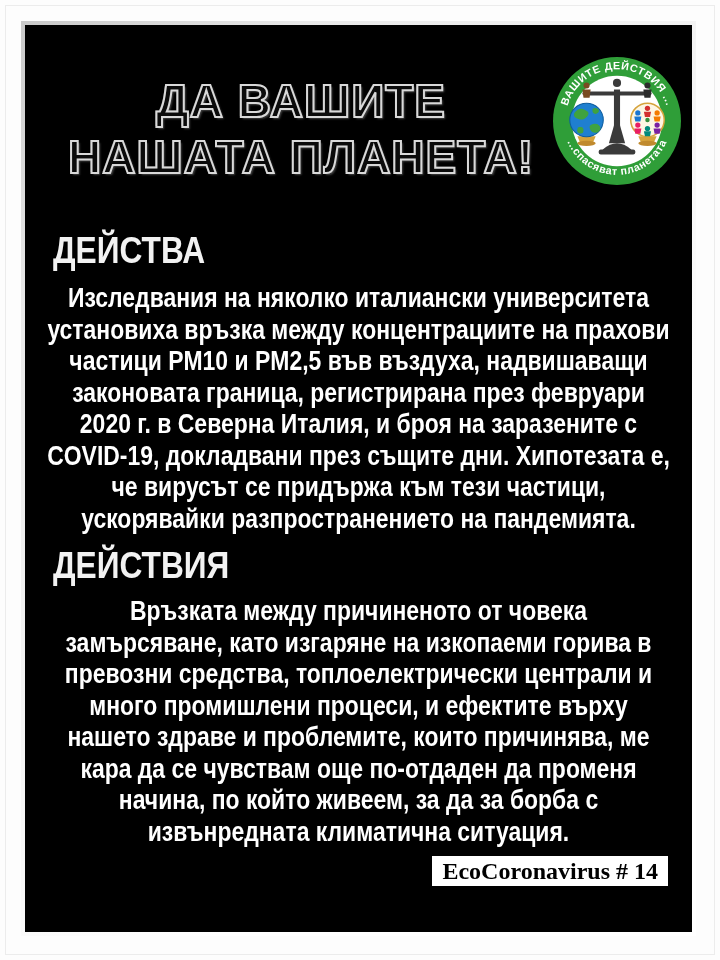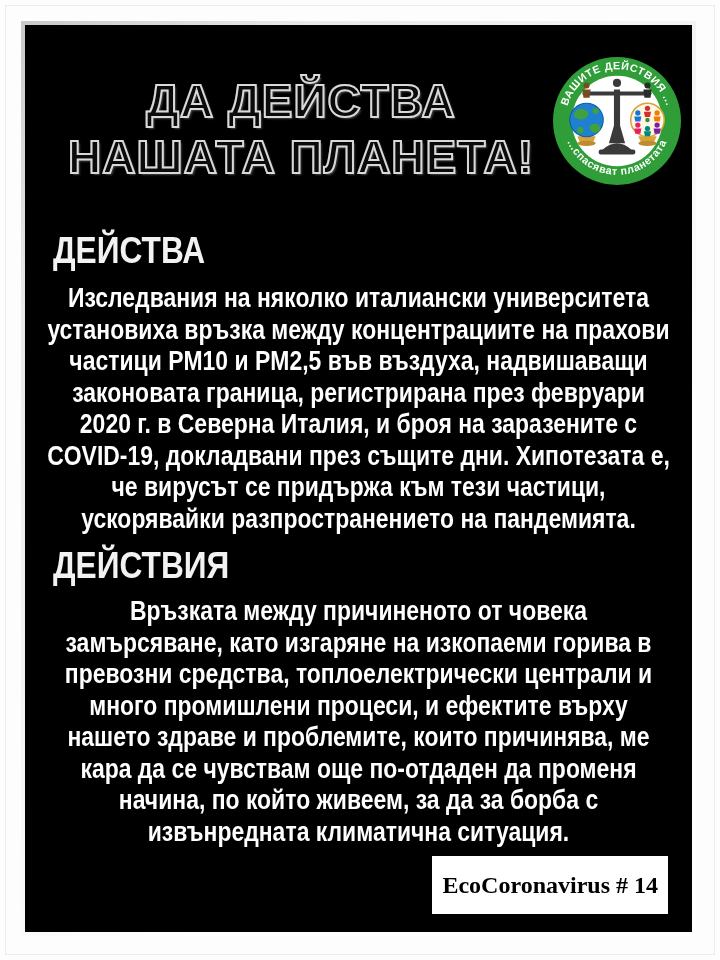--- a/index.html
+++ b/index.html
@@ -48,31 +48,31 @@
     color:#ffffff;font-weight:bold;font-size:27px;line-height:31.5px;
     text-align:center;white-space:pre-line;letter-spacing:0px;
   }
   .para1{top:258px;}
   .para2{top:571px;}
   
   .badge{
     position:absolute;right:24px;top:831px;
     background:#ffffff;color:#000000;
     font-family:"Liberation Serif",serif;font-weight:bold;font-size:24px;
-    line-height:30px;padding:14px 10px;
+    line-height:30px;padding:0 10px;
   }
 </style>
 </head>
 <body>
 
 <div class="frame">
   <div class="mat">
     <div class="canvas">
 
-      <div class="title">ДА ДЕЙСТВА
+      <div class="title">ДА ВАШИТЕ
 НАШАТА ПЛАНЕТА!</div>
 
       <div class="logo">
         <svg viewBox="0 0 128 128" width="130" height="130">
           <defs>
             <path id="arcTop" d="M 13,64 A 51,51 0 0 1 115,64"></path>
             <path id="arcBottom" d="M 11,64 A 53,53 0 0 0 117,64"></path>
           </defs>
 
           <circle cx="64" cy="64" r="63" fill="#2f9e38"></circle>

